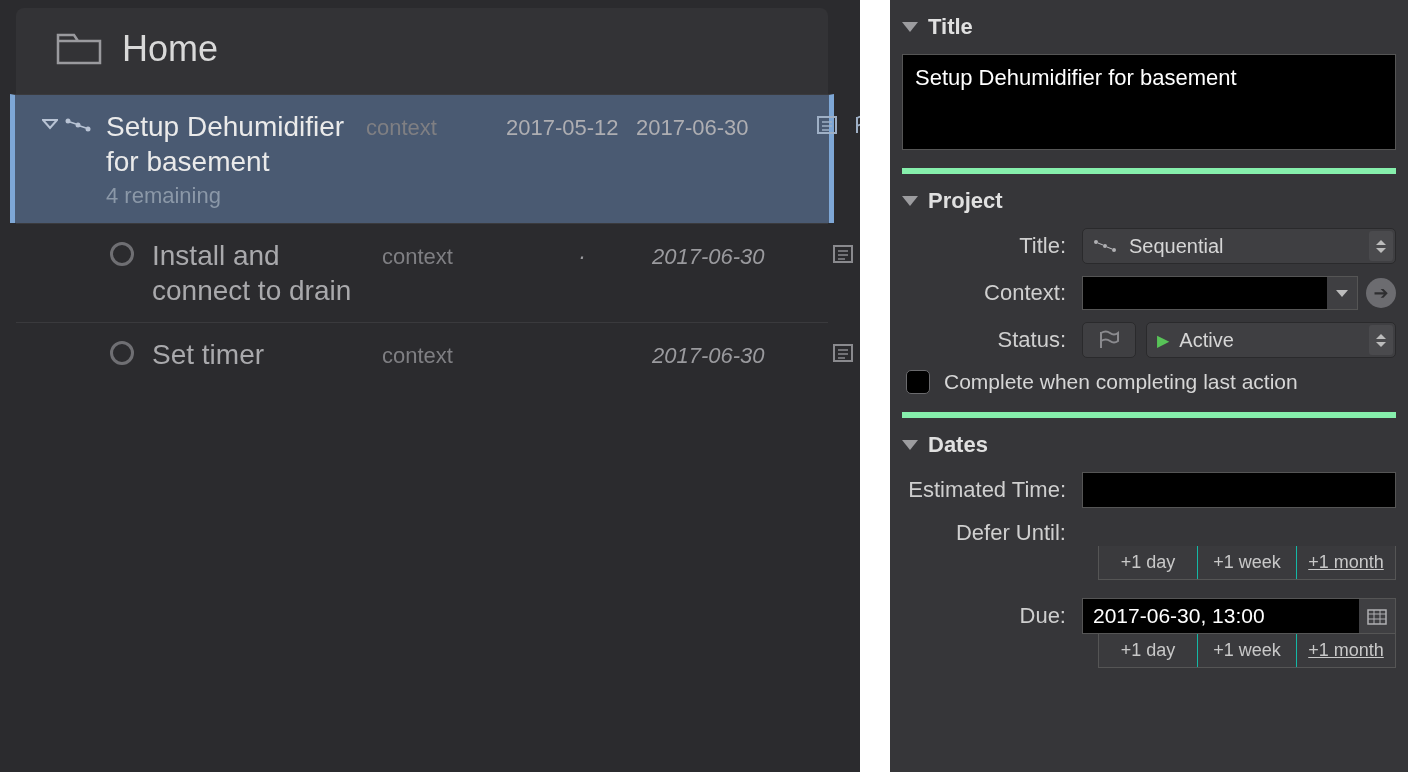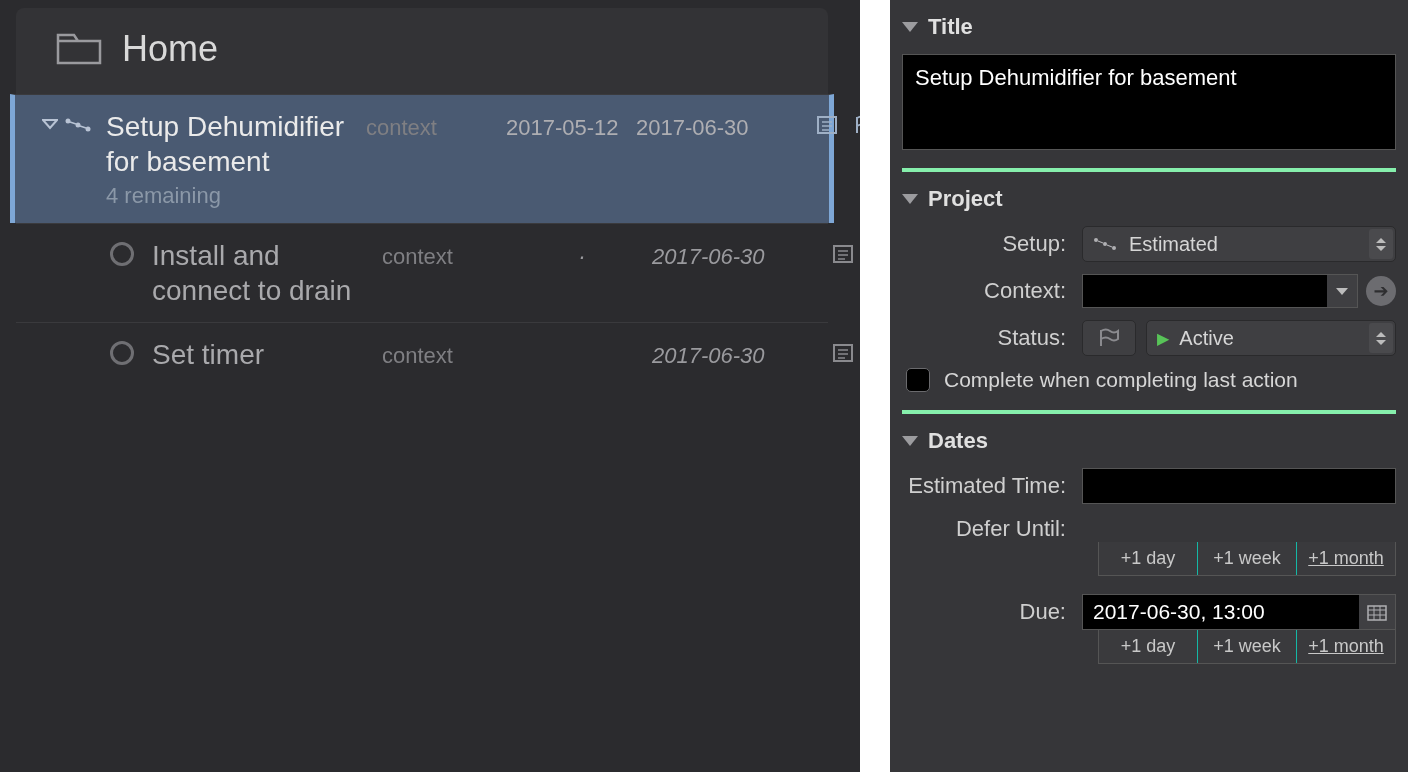--- a/index.html
+++ b/index.html
@@ -111,21 +111,21 @@
     flex: 0 0 90px;
     display: flex;
     gap: 16px;
     align-items: flex-start;
     padding-top: 6px;
     justify-content: flex-end;
   }
   .col-icons svg { width: 22px; height: 20px; }
 
   
-  .section { border-bottom: 4px solid #86efac; padding: 14px 0 18px 0; }
+  .section { border-bottom: 6px solid #86efac; padding: 14px 0 18px 0; }
   .section-header {
     display: flex;
     align-items: center;
     gap: 10px;
     font-size: 22px;
     font-weight: 600;
     color: #e0e0e0;
     margin-bottom: 14px;
   }
   .tri-down {
@@ -386,31 +386,31 @@
     <div class="title-box">Setup Dehumidifier for basement</div>
   </div>
 
   <div class="section">
     <div class="section-header">
       <span class="tri-down"></span>
       <span>Project</span>
     </div>
 
     <div class="form-row">
-      <div class="form-label">Setup:</div>
+      <div class="form-label">Title:</div>
       <div class="select-box">
         <span style="margin-right:10px;">
           <svg width="26" height="16">
               <circle cx="3" cy="4" r="2" fill="#b0b0b3"></circle>
               <circle cx="12" cy="8" r="2" fill="#b0b0b3"></circle>
               <circle cx="21" cy="12" r="2" fill="#b0b0b3"></circle>
               <path d="M5 5 L10 7 M14 9 L19 11" stroke="#b0b0b3" stroke-width="1.3"></path>
             </svg>
         </span>
-        <span>Estimated</span>
+        <span>Sequential</span>
         <span class="stepper"></span>
       </div>
     </div>
 
     <div class="form-row">
       <div class="form-label">Context:</div>
       <div class="context-row" style="flex:1;">
         <div class="combo-box">
           <span class="drop-btn"></span>
         </div>

